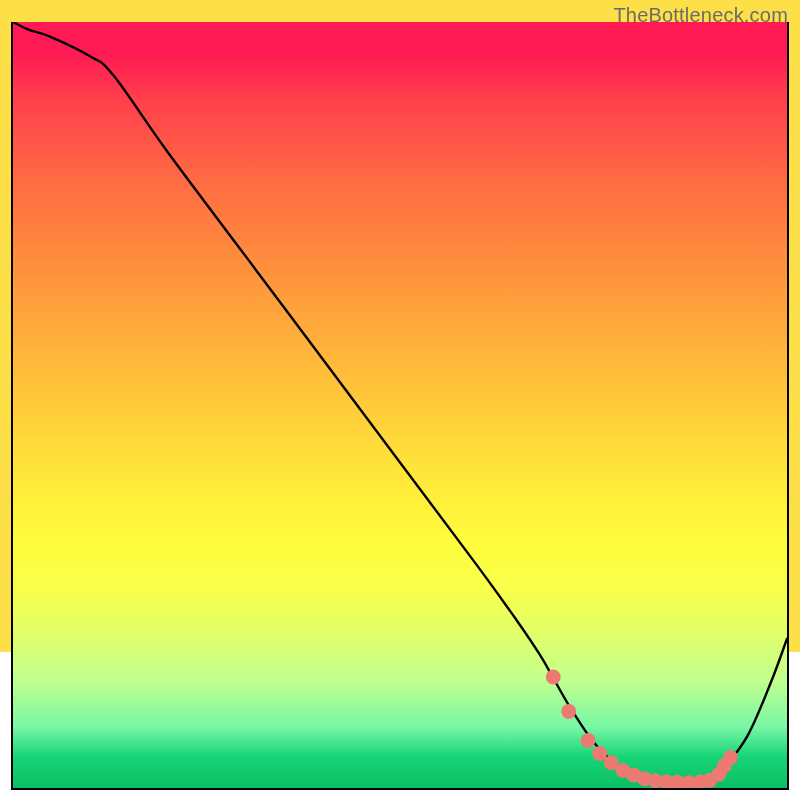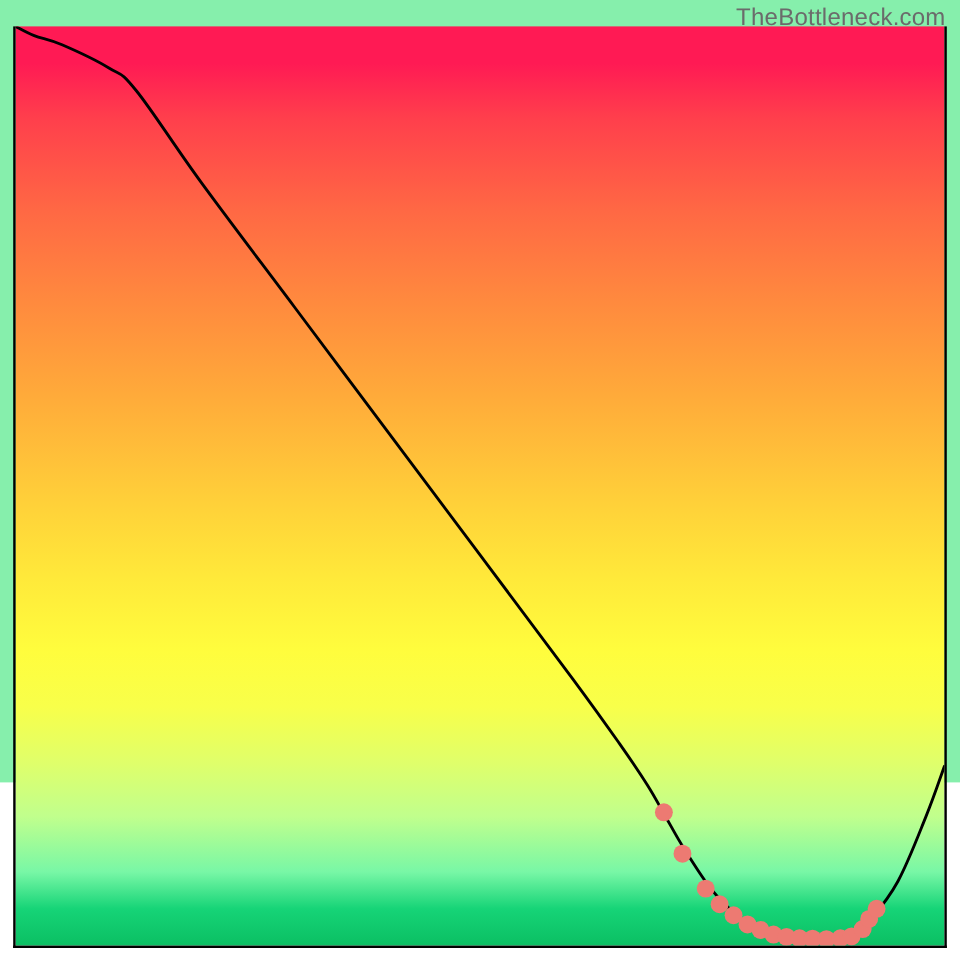--- a/index.html
+++ b/index.html
@@ -8,21 +8,21 @@
     width: 800px;
     height: 800px;
     overflow: hidden;
     font-family: Arial, Helvetica, sans-serif;
     background: #fff;
   }
   #frame {
     position: relative;
     width: 800px;
     height: 652px;
-    background: #86efac;
+    background: #fde047;
   }
   #watermark {
     position: absolute;
     top: 4px;
     right: 12px;
     color: #6b6b6b;
     font-size: 20px;
     font-weight: 400;
     letter-spacing: 0.2px;
     z-index: 10;

